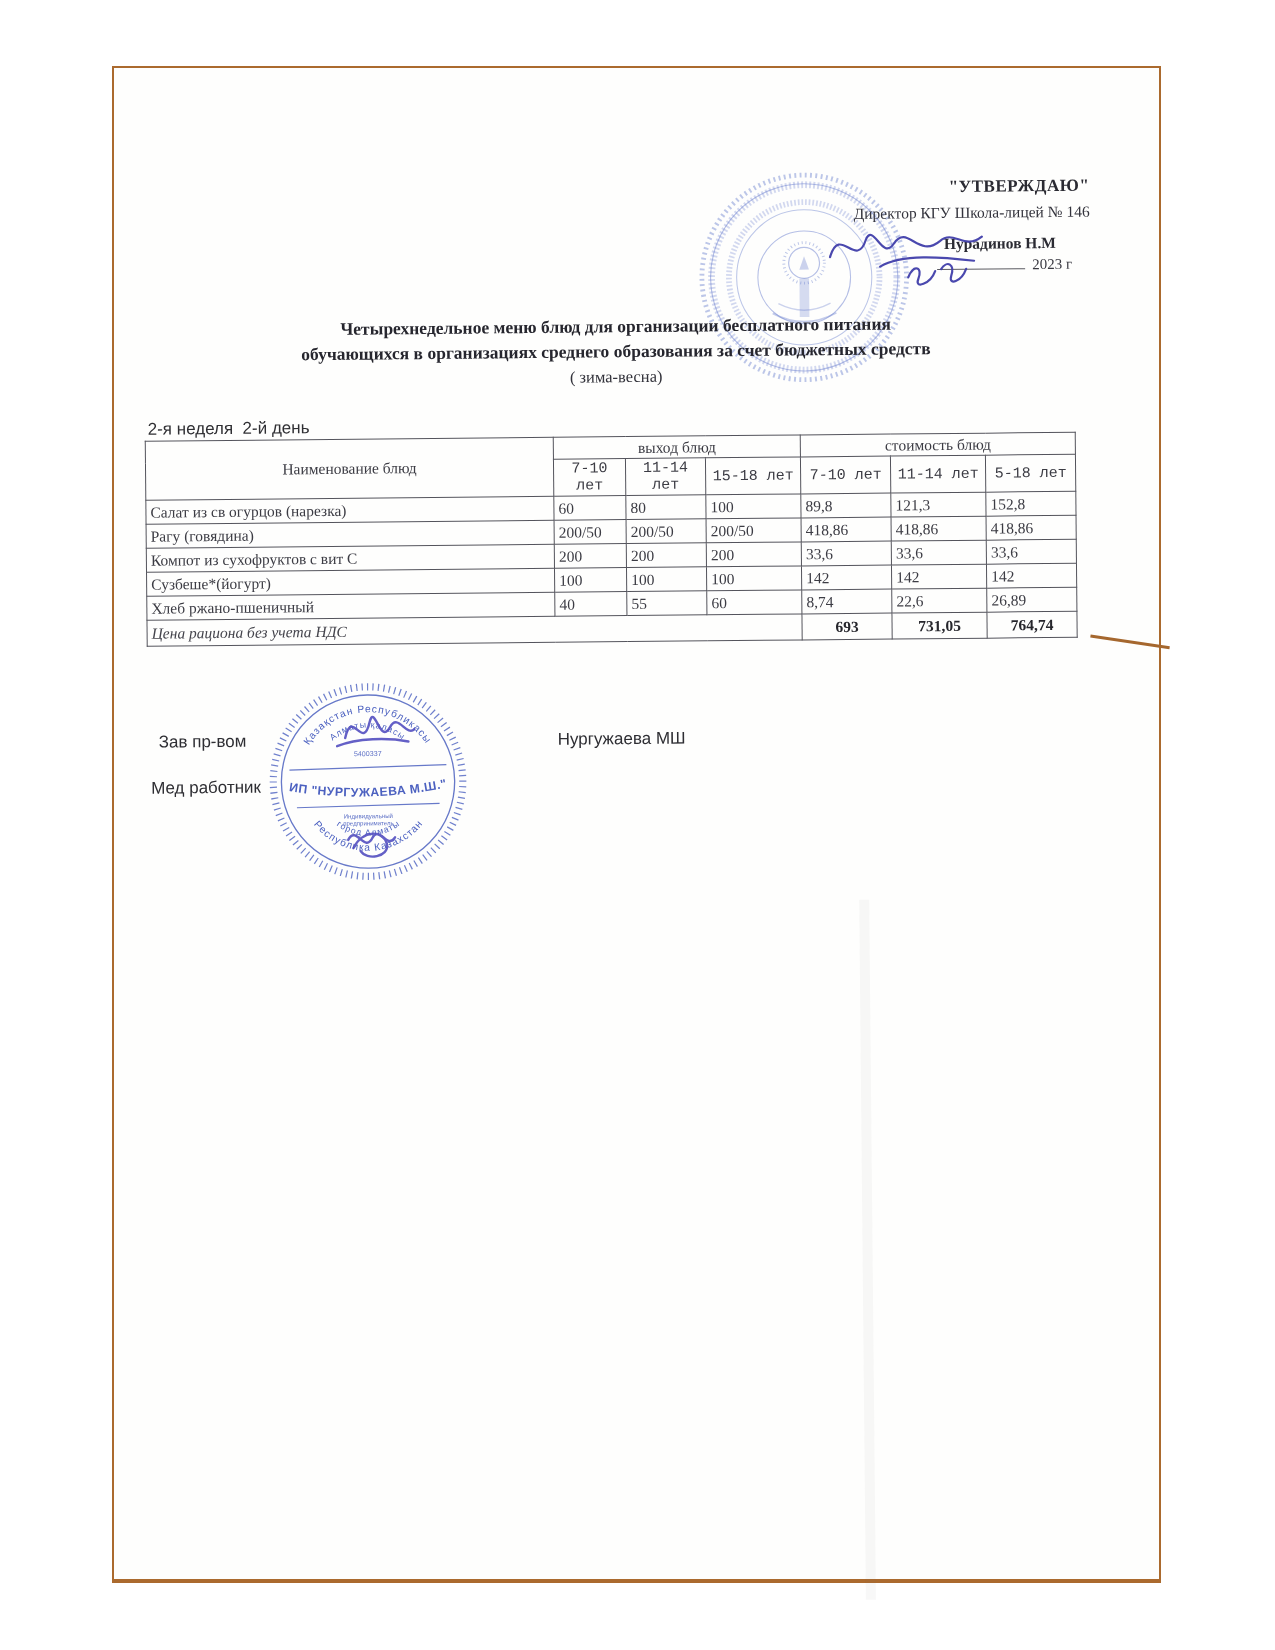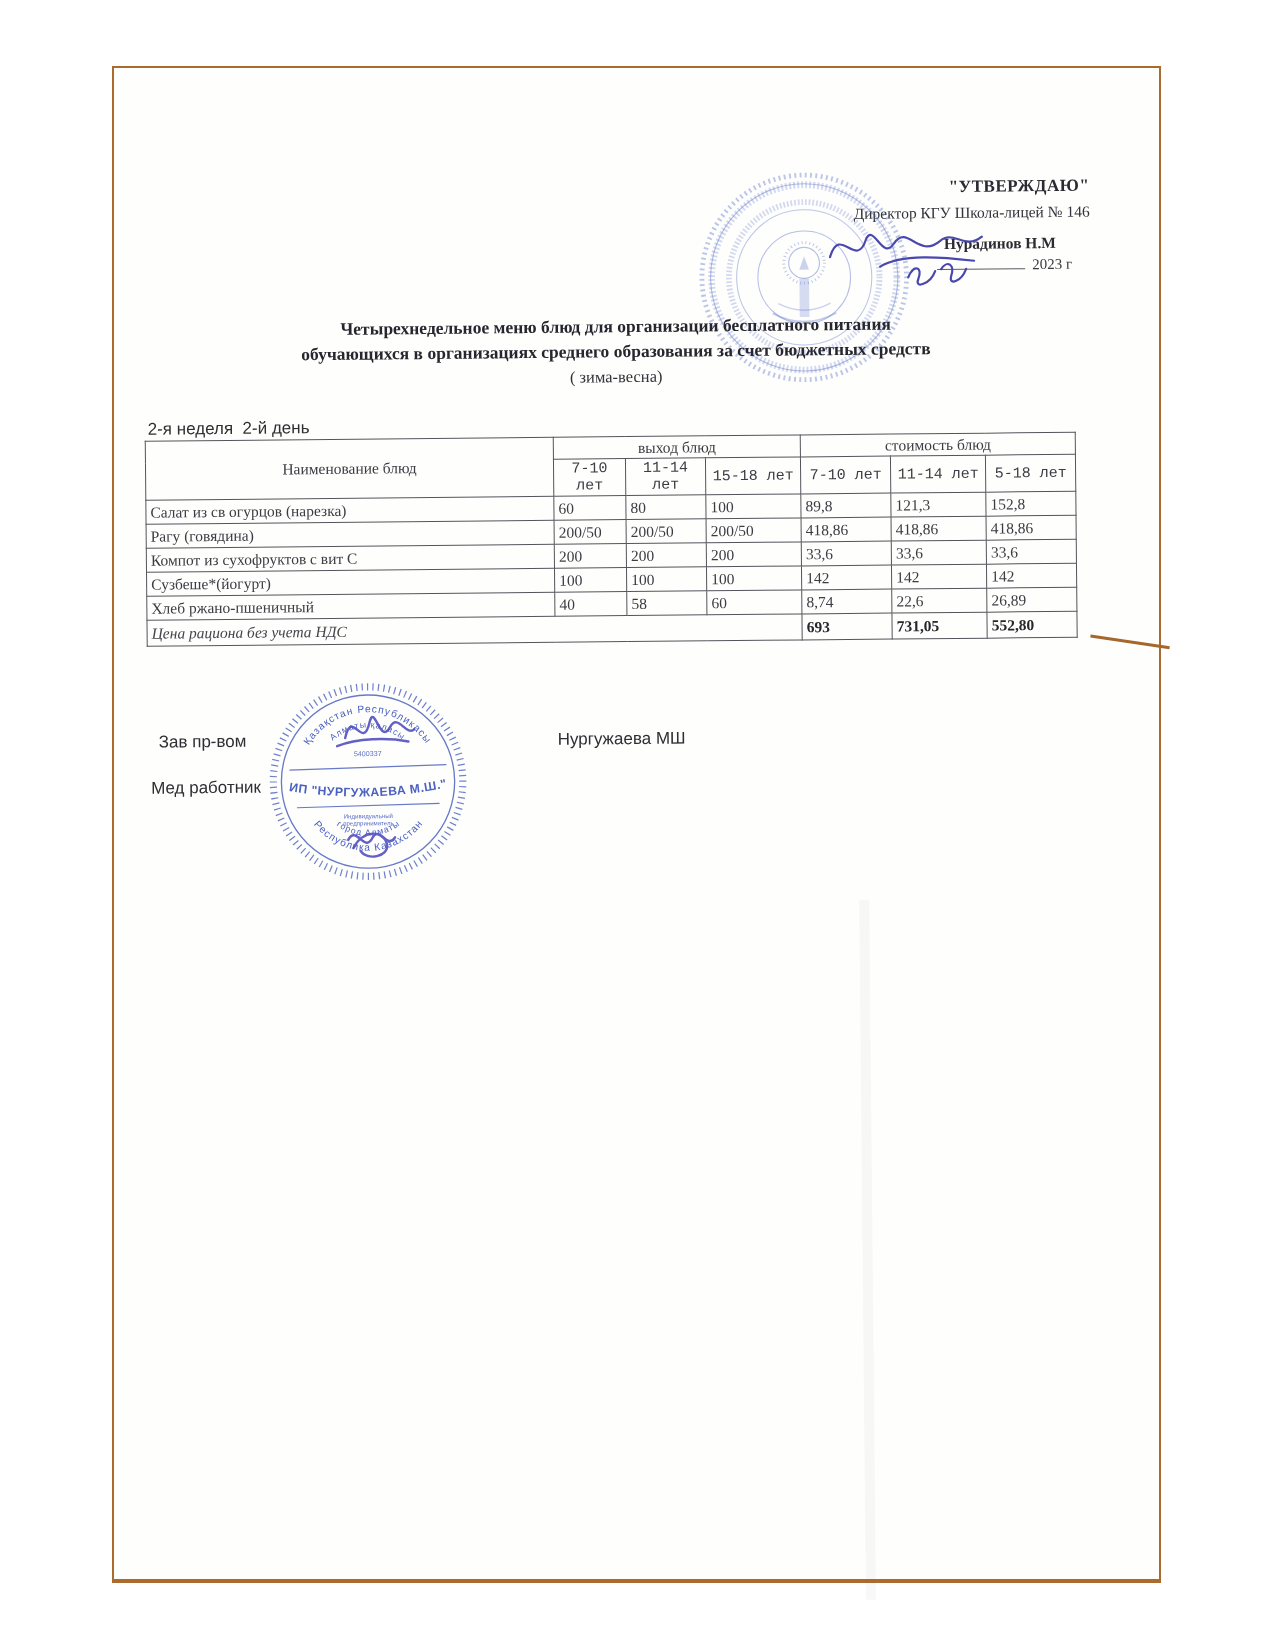--- a/index.html
+++ b/index.html
@@ -29,21 +29,21 @@
 
   
   table.menu{position:absolute;left:33px;top:368px;width:930px;border-collapse:collapse;table-layout:fixed;
              font-size:15.5px;color:#3c3c44;}
   table.menu td{border:1.4px solid #54545c;padding:1px 4px;vertical-align:middle;}
   td.dish{text-align:left;padding-left:6px;height:21px;}
   td.num{height:21px;}
   td.ghead{text-align:center;font-size:15.5px;height:19px;}
   td.age{text-align:center;font-size:15px;height:21px;font-family:Liberation Mono, monospace;}
   td.total-label{font-style:italic;text-align:left;padding-left:6px;height:23px;color:#44444c;}
-  td.total-val{font-weight:bold;color:#26262c;}
+  td.total-val{text-align:center;font-weight:bold;color:#26262c;}
 
   
   .sign-label{position:absolute;font-family:"Liberation Sans",sans-serif;font-size:17px;color:#2e2e33;}
   .stamp-bottom{position:absolute;left:150px;top:604px;width:206px;height:214px;}
   .stamp-bottom text{font-family:"Liberation Sans",sans-serif;fill:#4c61c0;}
   .fold{position:absolute;left:743px;top:834px;width:10px;height:700px;background:rgba(110,110,110,0.05);}
   .edge-mark{position:absolute;left:976px;top:577px;width:80px;height:4px;
              border-top:3px solid #a5672e;transform:rotate(9deg);}
 </style>
 </head>
@@ -152,31 +152,31 @@
             <td class="num">100</td>
             <td class="num">100</td>
             <td class="num">100</td>
             <td class="num">142</td>
             <td class="num">142</td>
             <td class="num">142</td>
           </tr>
           <tr>
             <td class="dish">Хлеб ржано-пшеничный</td>
             <td class="num">40</td>
-            <td class="num">58</td>
+            <td class="num">55</td>
             <td class="num">60</td>
             <td class="num">8,74</td>
             <td class="num">22,6</td>
             <td class="num">26,89</td>
           </tr>
           <tr>
             <td colspan="4" class="total-label">Цена рациона без учета НДС</td>
             <td class="num total-val">693</td>
             <td class="num total-val">731,05</td>
-            <td class="num total-val">552,80</td>
+            <td class="num total-val">764,74</td>
           </tr>
         </tbody>
       </table>
 
       <div class="sign-label" style="left:44px;top:660px;">Зав пр-вом</div>
       <div class="sign-label" style="left:36px;top:706px;">Мед работник</div>
       <div class="sign-label" style="left:443px;top:661px;">Нургужаева МШ</div>
 
       <svg class="stamp-bottom" viewBox="0 0 200 210">
         <defs>

